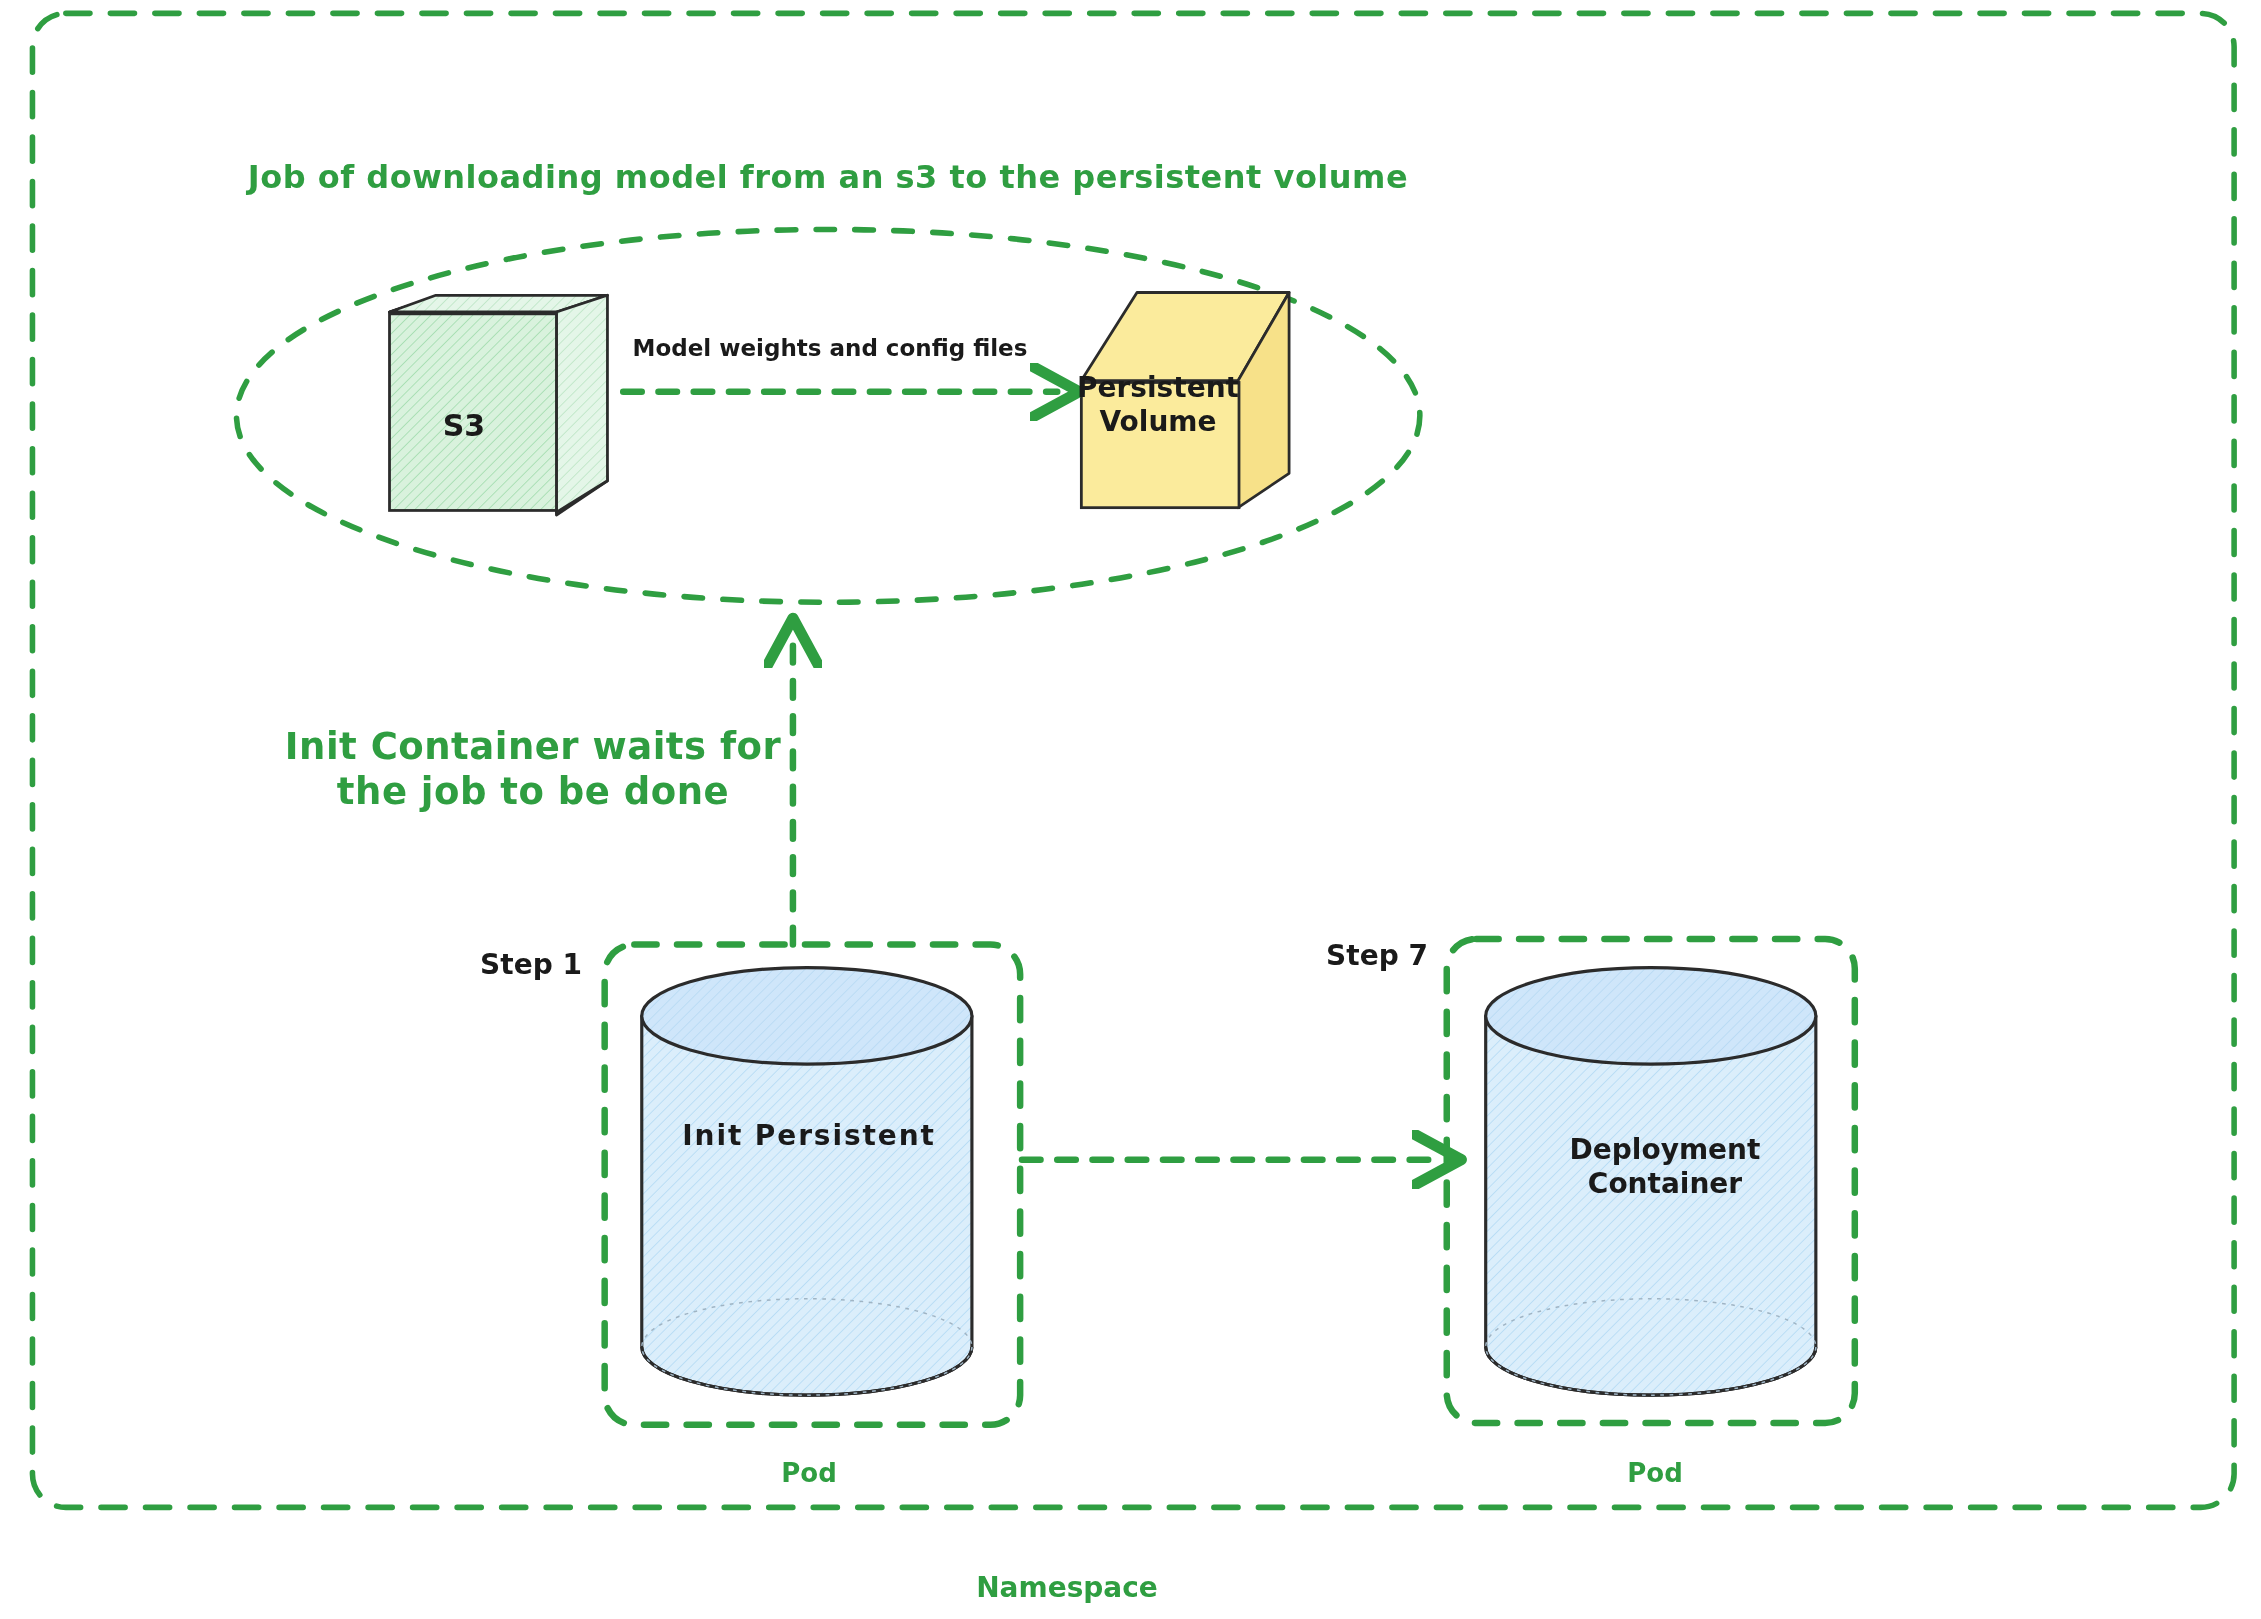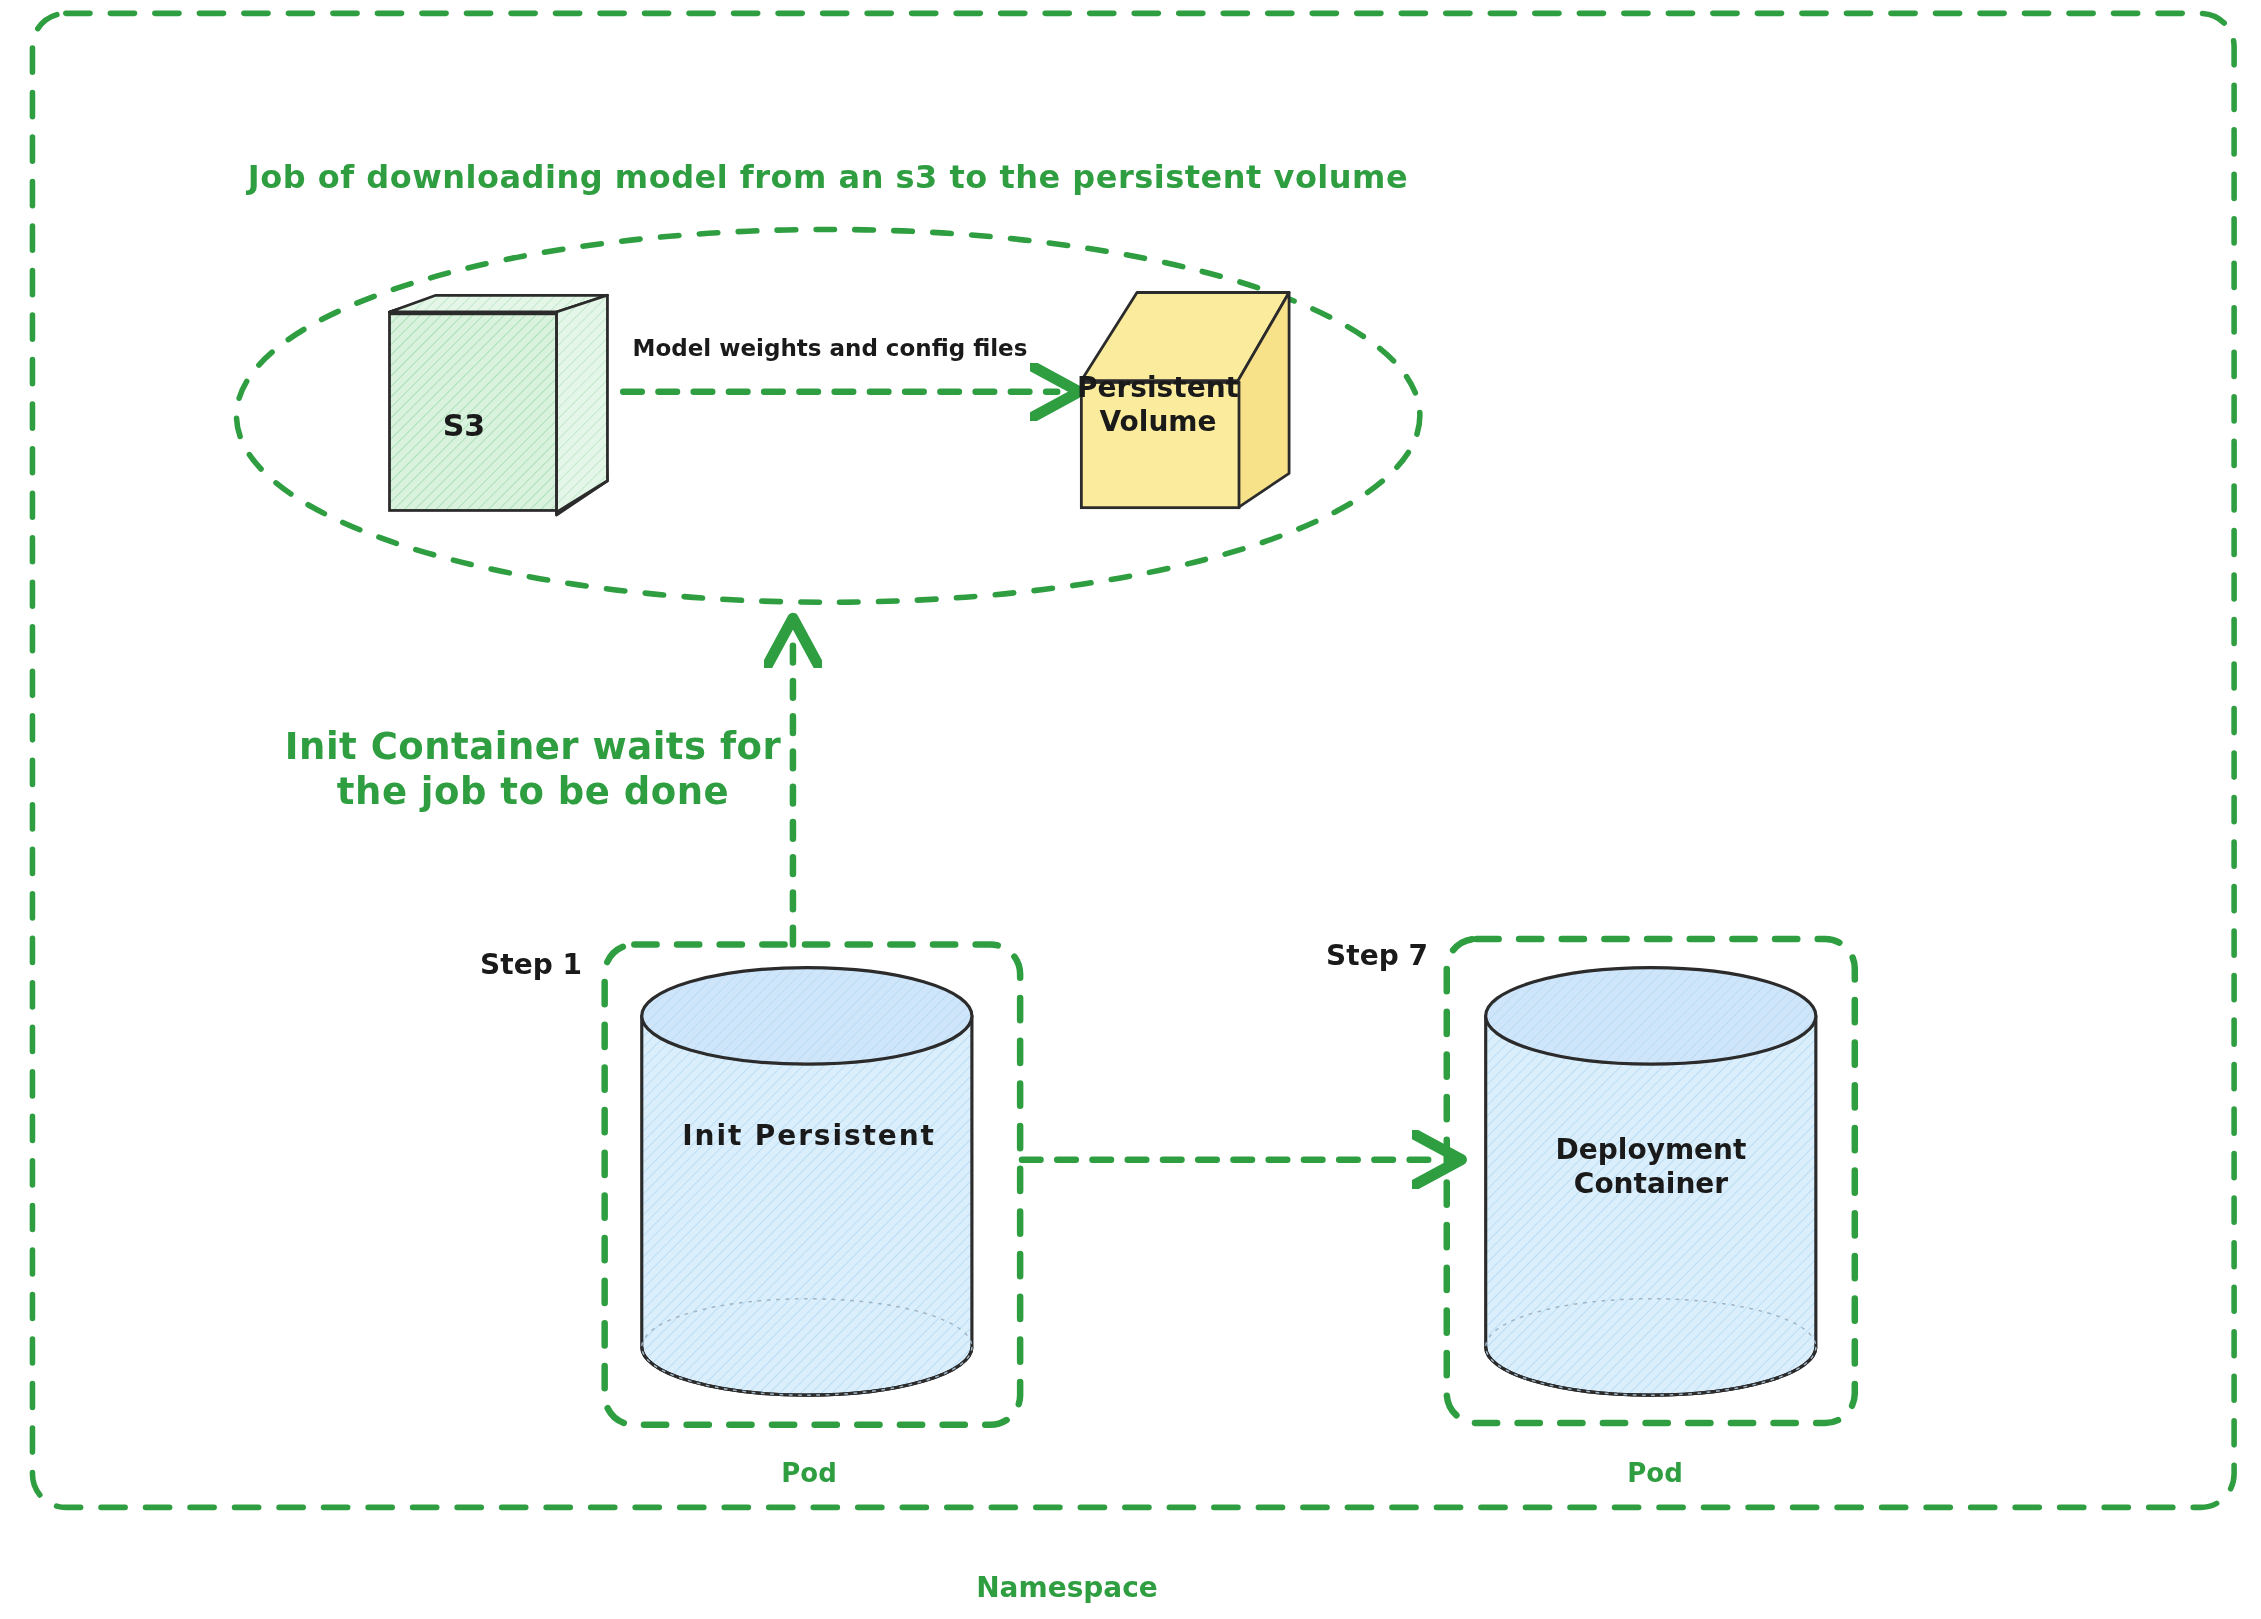--- a/index.html
+++ b/index.html
@@ -49,21 +49,21 @@
   #arrow-label-text {
     font-size: 23px;
   }
   #wait-text {
     font-size: 37px;
     letter-spacing: 0.5px;
   }
   #s3-text { font-size: 30px; }
   #pv-text { font-size: 28px; }
   #init-text { font-size: 28px; letter-spacing: 1.9px; }
-  #deploy-text { font-size: 28px; }
+  #deploy-text { font-size: 28px; margin-left: 14px; }
   .step-text { font-size: 28px; }
   .pod-text { font-size: 26px; }
   #namespace-text { font-size: 28px; }
 </style>
 </head>
 <body>
 
 <div id="canvas">
 
   <svg class="layer" viewBox="0 0 2438 1746" xmlns="http://www.w3.org/2000/svg">

